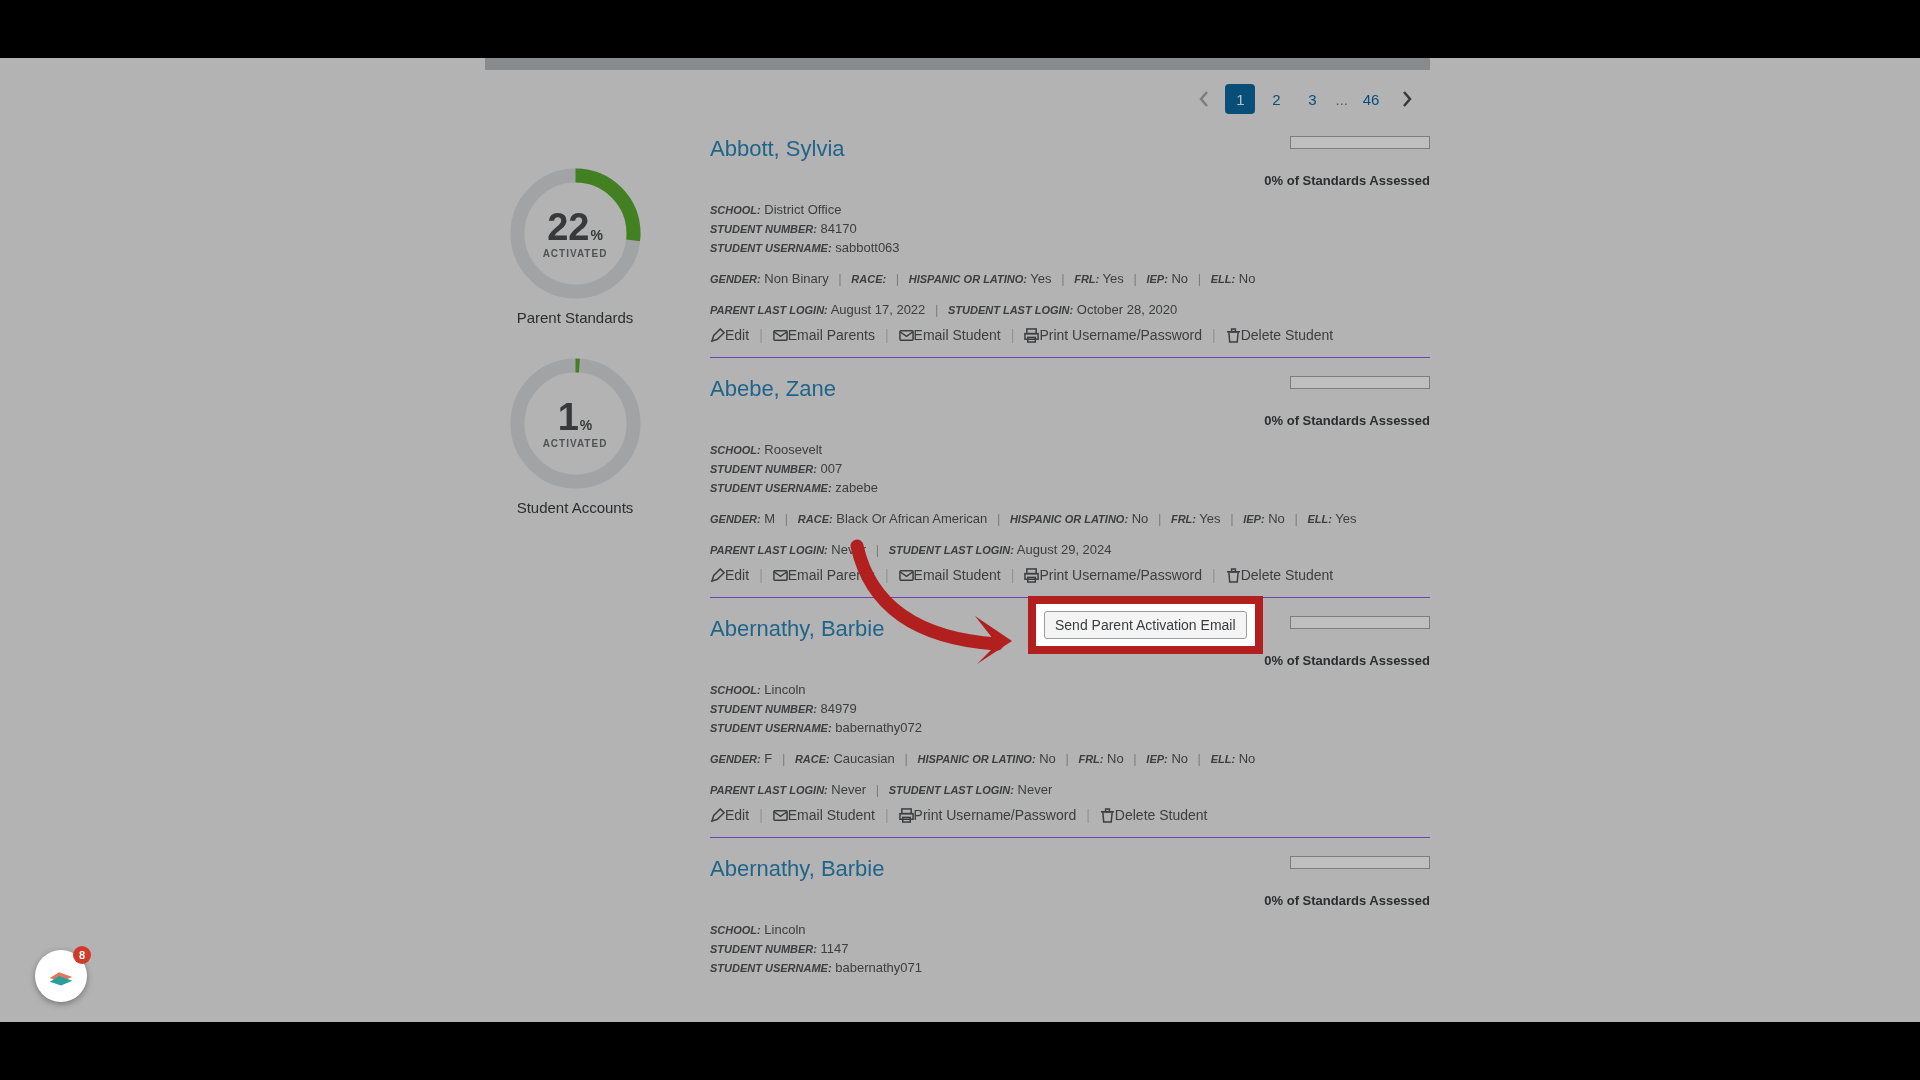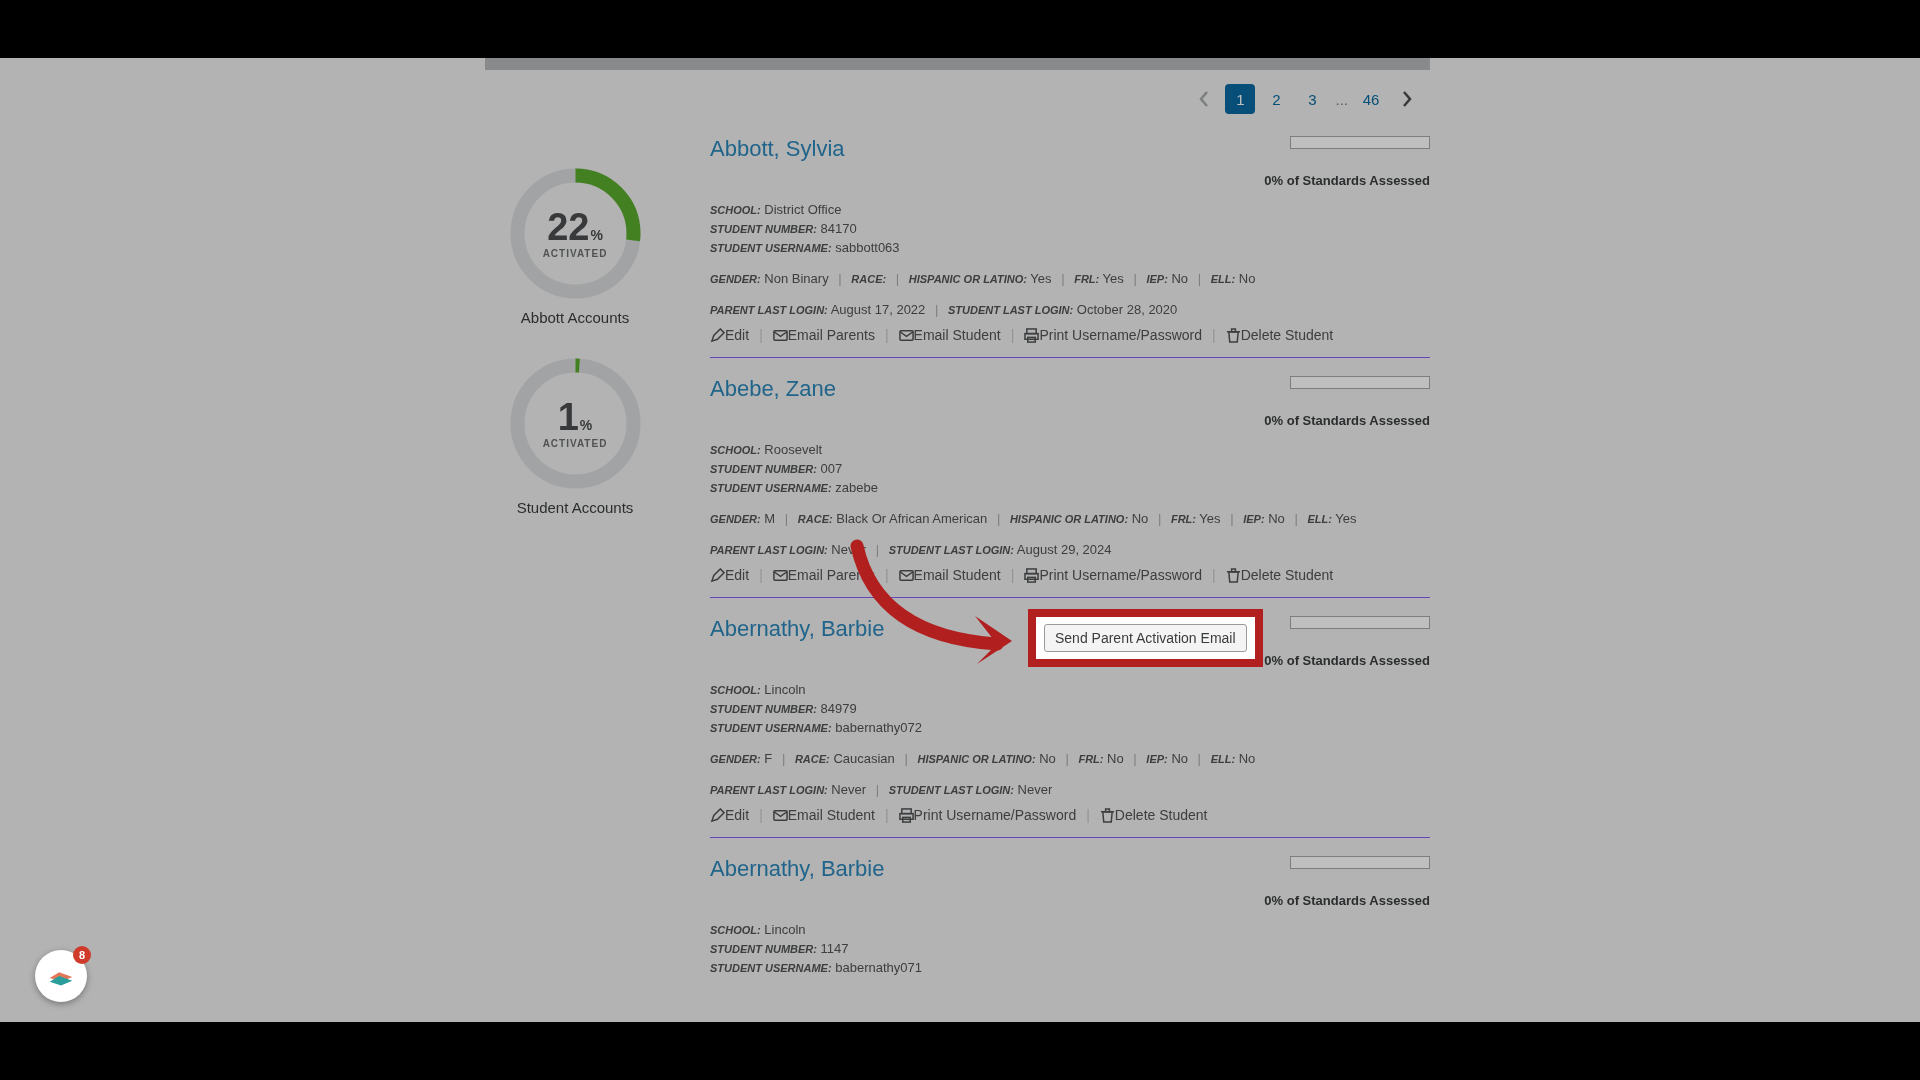--- a/index.html
+++ b/index.html
@@ -221,21 +221,21 @@
           <circle class="arc green" cx="67.5" cy="67.5" r="58" fill="none" stroke-width="14" stroke-dasharray="98 364" stroke-linecap="butt"></circle>
         </svg>
         <div class="gauge-center">
           <div class="gauge-num">
             <span>22</span>
             <span class="gauge-pct">%</span>
           </div>
           <div class="gauge-sub">ACTIVATED</div>
         </div>
       </div>
-      <div class="gauge-label">Abbott Accounts</div>
+      <div class="gauge-label">Parent Standards</div>
     </div>
 
     <div class="gauge-wrap">
       <div class="gauge">
         <svg viewBox="0 0 135 135">
           <circle class="track" cx="67.5" cy="67.5" r="58" fill="none" stroke-width="14"></circle>
           <circle class="arc green" cx="67.5" cy="67.5" r="58" fill="none" stroke-width="14" stroke-dasharray="4 364" stroke-linecap="butt"></circle>
         </svg>
         <div class="gauge-center">
           <div class="gauge-num">
@@ -501,21 +501,21 @@
   </div>
     </div>
 
   <div class="arrow-annot" style="left:847px; top:478px;">
     <svg width="200" height="130">
       <path d="M 10 10 Q 30 100 150 108" stroke="#b1201f" stroke-width="13" fill="none" stroke-linecap="round"></path>
       <path d="M 150 108 L 128 80 L 165 105 L 130 128 Z" fill="#b1201f"></path>
     </svg>
   </div>
 
-  <div class="tooltip" style="left:1028px; top:551px;">
+  <div class="tooltip" style="left:1028px; top:538px;">
     <div class="tooltip-inner">Send Parent Activation Email</div>
   </div>
 
   <div class="dimmer"></div>
 
   <div class="float-btn">
     <svg viewBox="0 0 32 32">
       <path d="M4 18 L14 12 L28 17 L16 22 Z" fill="#e2785a"></path>
       <path d="M4 22 L14 16 L28 21 L16 26 Z" fill="#2a9e9a"></path>
     </svg>

